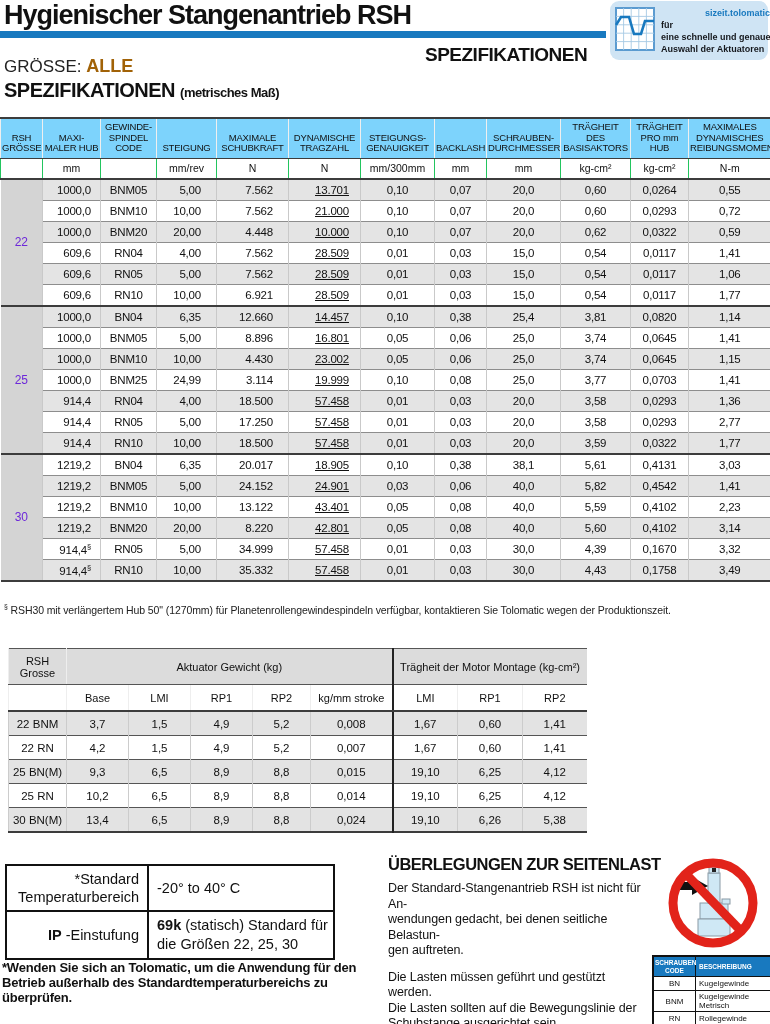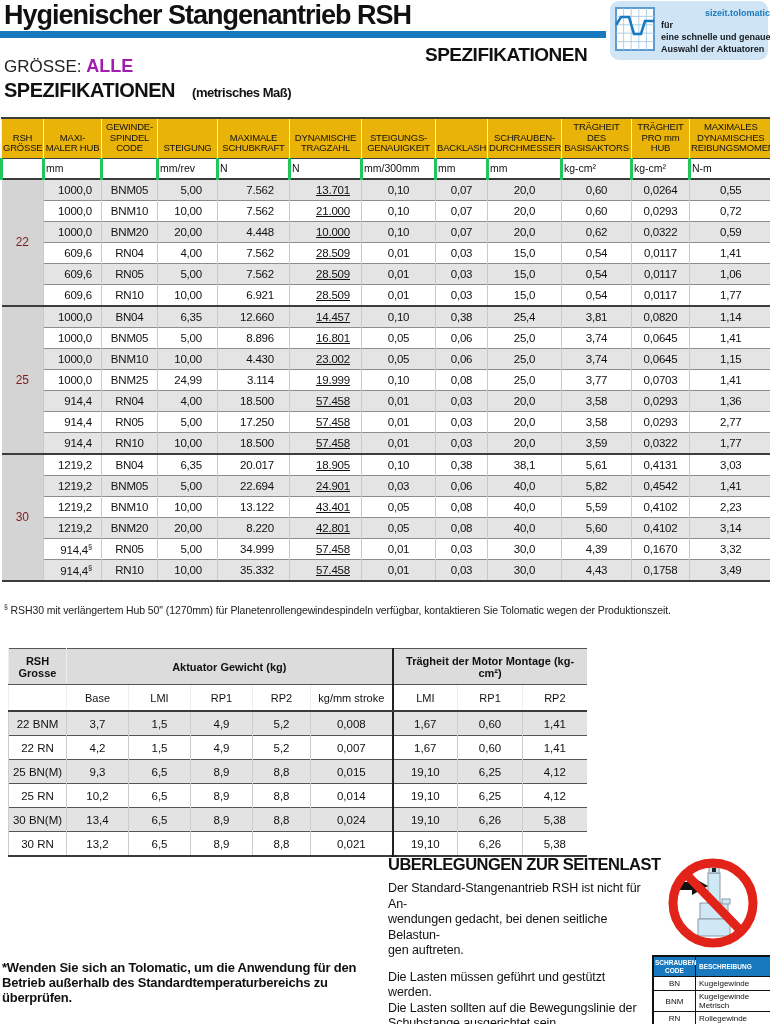--- a/index.html
+++ b/index.html
@@ -8,48 +8,48 @@
   sup{font-size:0.65em;}
 
   
   .doc-title{position:absolute;left:4px;top:0px;font-size:27px;font-weight:bold;letter-spacing:-1px;white-space:nowrap;}
   .blue-rule{position:absolute;left:0;top:31px;width:606px;height:7px;background:#1879bf;}
   .sizeit-box{position:absolute;right:2px;top:1px;width:158px;height:59px;background:#cfe4f4;border-radius:9px;
               display:flex;align-items:center;gap:6px;padding:0 5px;box-sizing:border-box;}
   .sizeit-text{font-size:9px;font-weight:bold;line-height:12px;color:#15181d;}
   .sizeit-text .link{color:#1879bf;padding-left:44px;}
   .size-line{position:absolute;left:4px;top:56px;font-size:17px;color:#222;}
-  .size-line b{font-size:18px;color:#a21caf;}
+  .size-line b{font-size:18px;color:#a16207;}
   .spec-right{position:absolute;left:425px;top:44px;font-size:19px;font-weight:bold;letter-spacing:-0.5px;}
   .spec-line{position:absolute;left:4px;top:79px;font-size:20px;font-weight:bold;letter-spacing:-0.5px;}
-  .spec-line .sub{font-size:13px;margin-left:12px;}
+  .spec-line .sub{font-size:13px;}
 
   
   .spec-wrap{position:absolute;left:0;top:117px;width:770px;}
   table.spec{width:770px;border-collapse:collapse;table-layout:fixed;border-top:2px solid #3c3c3c;}
-  table.spec th{background:#eab308;font-weight:normal;font-size:9.5px;line-height:10.5px;letter-spacing:-0.2px;
+  table.spec th{background:#7dd3fc;font-weight:normal;font-size:9.5px;line-height:10.5px;letter-spacing:-0.2px;
                 vertical-align:bottom;padding:3px 1px 4px 1px;border-left:1px solid #efefef;border-bottom:1px solid #3c3c3c;}
-  table.spec tr.units td{font-size:10.5px;height:17px;text-align:left;border-bottom:2px solid #3c3c3c;
-                border-left:3px solid #22c55e;background:#fff;}
+  table.spec tr.units td{font-size:10.5px;height:17px;text-align:center;border-bottom:2px solid #3c3c3c;
+                border-left:1px solid #22c55e;background:#fff;}
   table.spec tbody td{font-size:11.5px;height:20px;padding:0 2px;border-left:1px solid #c9c9c9;border-top:1px solid #8d8d8d;
                 background:#fff;letter-spacing:-0.2px;}
   table.spec tbody tr.shaded td{background:#e4e4e4;}
-  table.spec tbody td.group{background:#d4d4d4 !important;font-size:12px;text-align:center;border-left:none;color:#7f1d1d;}
+  table.spec tbody td.group{background:#d4d4d4 !important;font-size:12px;text-align:center;border-left:none;color:#6d28d9;}
   table.spec tbody tr.group-start td{border-top:2px solid #3c3c3c;}
   table.spec tbody{border-bottom:2px solid #3c3c3c;}
   td.ctr{text-align:center;}
   td.r8{text-align:right;padding-right:9px !important;}
   td.r14{text-align:right;padding-right:15px !important;}
   td.r10{text-align:right;padding-right:11px !important;text-decoration:underline;}
   .spec-footnote{position:absolute;left:4px;top:603px;font-size:10.5px;letter-spacing:-0.1px;color:#222;}
 
   
   .weight-wrap{position:absolute;left:8px;top:648px;}
   table.wt{width:578px;border-collapse:collapse;table-layout:fixed;border-top:1px solid #555;border-bottom:2px solid #3c3c3c;}
-  table.wt th{background:#dcdcdc;font-weight:bold;font-size:11px;height:33px;border-bottom:1px solid #555;
+  table.wt th{background:#dcdcdc;font-weight:normal;font-size:11px;height:33px;border-bottom:1px solid #555;
               border-left:1px solid #eee;vertical-align:middle;}
   table.wt tr.wh2 td{height:23px;text-align:center;font-size:11px;border-bottom:2px solid #3c3c3c;border-left:1px solid #eee;background:#fff;}
   table.wt tbody td{height:21px;text-align:center;font-size:11.5px;border-top:1.5px solid #555;border-left:1px solid #ccc;background:#fff;}
   table.wt tbody tr.shaded td{background:#e3e3e3;}
   table.wt .divL{border-left:2px solid #222 !important;}
 
   
   .info-wrap{position:absolute;left:5px;top:864px;}
   table.info{border-collapse:collapse;}
   table.info td{border:2px solid #111;font-size:14.5px;vertical-align:middle;background:#fff;}
@@ -346,21 +346,21 @@
             <td class="ctr">0,38</td>
             <td class="ctr">38,1</td>
             <td class="ctr">5,61</td>
             <td class="ctr">0,4131</td>
             <td class="ctr">3,03</td>
           </tr>
           <tr class="shaded">
             <td class="r8">1219,2</td>
             <td class="ctr">BNM05</td>
             <td class="r14">5,00</td>
-            <td class="r14">22.694</td>
+            <td class="r14">24.152</td>
             <td class="r10">24.901</td>
             <td class="ctr">0,03</td>
             <td class="ctr">0,06</td>
             <td class="ctr">40,0</td>
             <td class="ctr">5,82</td>
             <td class="ctr">0,4542</td>
             <td class="ctr">1,41</td>
           </tr>
           <tr class="">
             <td class="r8">1219,2</td>
@@ -502,35 +502,38 @@
             <td>30 BN(M)</td>
             <td>13,4</td>
             <td>6,5</td>
             <td>8,9</td>
             <td>8,8</td>
             <td>0,024</td>
             <td class="divL">19,10</td>
             <td>6,26</td>
             <td>5,38</td>
           </tr>
-          <tr>
-            <td>30 RN</td>
-            <td>13,2</td>
-            <td>6,5</td>
-            <td>8,9</td>
-            <td>8,8</td>
-            <td>0,021</td>
-            <td class="divL">19,10</td>
-            <td>6,26</td>
-            <td>5,38</td>
-          </tr>
         </tbody>
     </table>
   </div>
 
+  <div class="info-wrap">
+    <table class="info">
+      <tbody>
+          <tr>
+        <td class="lbl">*Standard Temperaturbereich</td>
+        <td class="val">-20° to 40° C</td>
+      </tr>
+      <tr>
+        <td class="lbl"><b>IP</b><span> -Einstufung</span></td>
+        <td class="val"><b>69k</b><span> (statisch) Standard für die Größen 22, 25, 30</span></td>
+      </tr>
+    </tbody>
+      </table>
+  </div>
   <div class="temp-footnote">*Wenden Sie sich an Tolomatic, um die Anwendung für den Betrieb außerhalb des Standardtemperaturbereichs zu überprüfen.</div>
 
   <div class="sideload">
     <h2>ÜBERLEGUNGEN ZUR SEITENLAST</h2>
     <p>Der Standard-Stangenantrieb RSH ist nicht für An-
 wendungen gedacht, bei denen seitliche Belastun-
 gen auftreten.</p>
     <p>Die Lasten müssen geführt und gestützt werden.
 Die Lasten sollten auf die Bewegungslinie der
 Schubstange ausgerichtet sein.</p>

